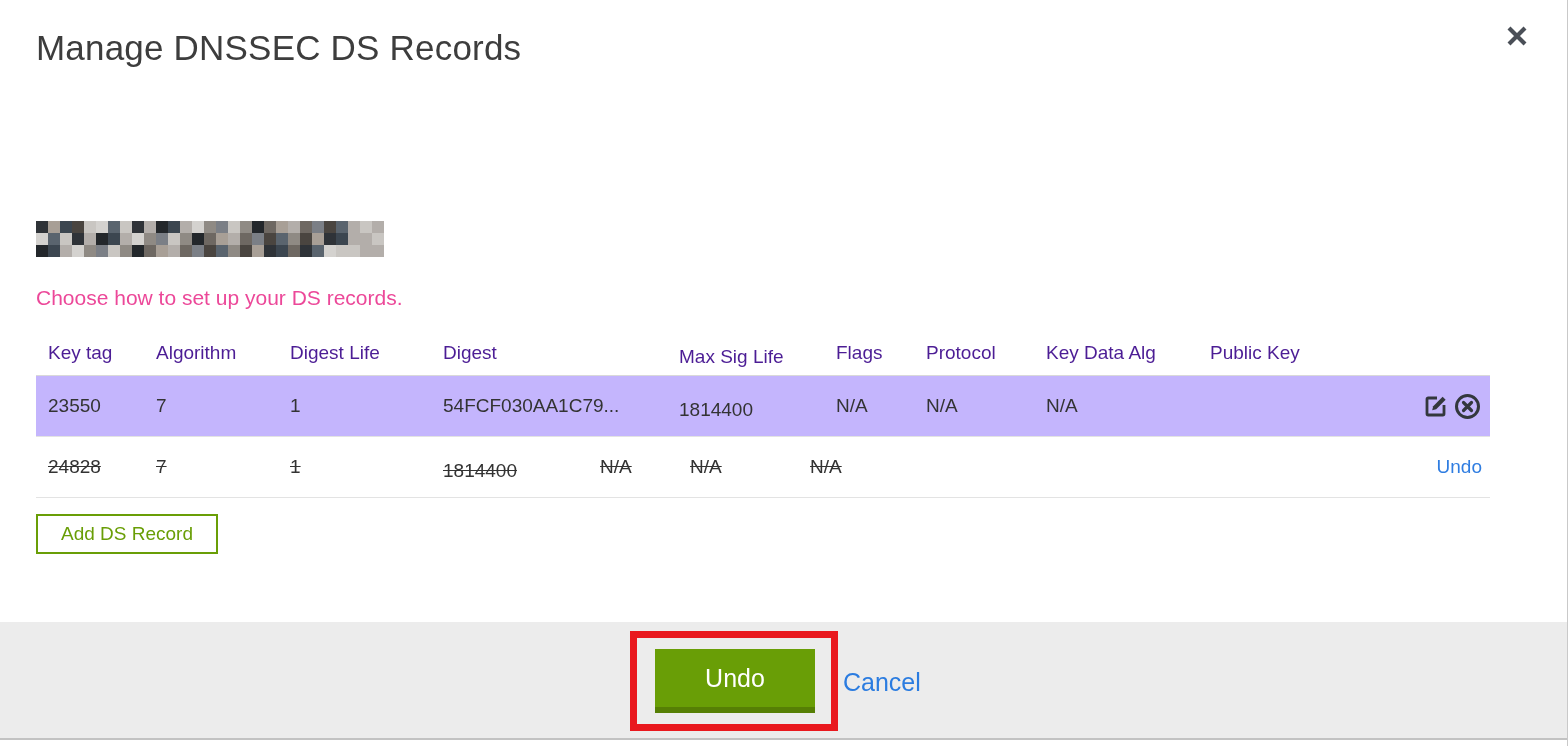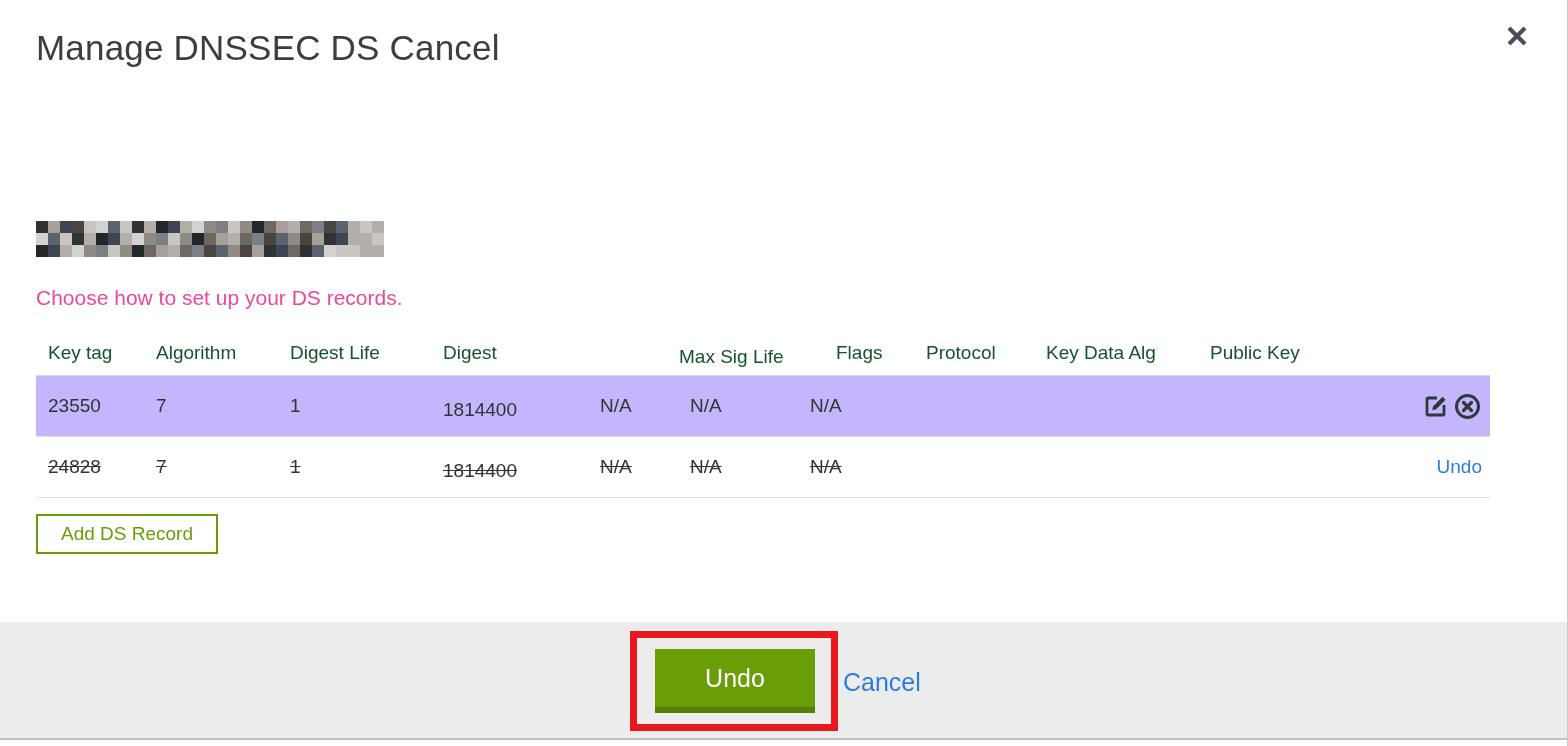--- a/index.html
+++ b/index.html
@@ -38,21 +38,21 @@
     position:absolute; left:36px; top:286px;
     font-size:21px; color:#ec4899;
   }
 
   
   .ds-table {
     position:absolute; left:36px; top:330px; width:1454px;
     font-size:19px;
   }
   .thead, .tr { display:flex; align-items:center; }
-  .thead { height:46px; border-bottom:1px solid #d9d9d9; color:#14532d; }
+  .thead { height:46px; border-bottom:1px solid #d9d9d9; color:#4c1d95; }
   .tr { height:61px; border-bottom:1px solid #e3e3e3; }
   .tr.shaded { background:#c4b5fd; }
   .th, .td { flex:0 0 auto; white-space:nowrap; overflow:hidden; }
   .c0 { width:120px; padding-left:12px; }
   .c1 { width:134px; }
   .c2 { width:153px; }
   .c3 { width:236px; }
   .c4 { width:157px;margin-top:8px; }
   .c5 { width:90px; }
   .c6 { width:120px; }
@@ -93,21 +93,21 @@
   .annotation-rect {
     position:absolute; left:630px; top:631px;
     width:208px; height:100px;
     border:7px solid #e9181e;
     pointer-events:none;
   }
 </style>
 </head>
 <body>
 
-<h1 class="modal-title">Manage DNSSEC DS Cancel</h1>
+<h1 class="modal-title">Manage DNSSEC DS Records</h1>
 
 <div class="close-btn">
   <svg width="26" height="26" viewBox="0 0 26 26">
     <path d="M5 5 L21 21 M21 5 L5 21" stroke="#4a4f57" stroke-width="4.2" stroke-linecap="butt" fill="none"></path>
   </svg>
 </div>
 
 <div class="redacted">
     <div class="px" style="background: rgb(47, 51, 56);"></div>
     <div class="px" style="background: rgb(168, 159, 150);"></div>
@@ -211,20 +211,21 @@
     <div class="th c6">Protocol</div>
     <div class="th c7">Key Data Alg</div>
     <div class="th c8">Public Key</div>
     <div class="th actions"></div>
   </div>
   <div id="table-body">
       <div class="tr shaded">
         <div class="td c0"><span class="cellv">23550</span></div>
         <div class="td c1"><span class="cellv">7</span></div>
         <div class="td c2"><span class="cellv">1</span></div>
+        <div class="td c3"><span class="cellv">54FCF030AA1C79...</span></div>
         <div class="td c4"><span class="cellv">1814400</span></div>
         <div class="td c5"><span class="cellv">N/A</span></div>
         <div class="td c6"><span class="cellv">N/A</span></div>
         <div class="td c7"><span class="cellv">N/A</span></div>
         <div class="td c8"><span class="cellv"></span></div>
         <div class="td actions">
           <span class="icon-btn">
             <svg width="28" height="28" viewBox="0 0 28 28">
               <path d="M15 6 H6.2 C5.5 6 5 6.5 5 7.2 V21.8 C5 22.5 5.5 23 6.2 23 H20.8 C21.5 23 22 22.5 22 21.8 V13" fill="none" stroke="#33373d" stroke-width="2.8"></path>
               <path d="M10.2 18.2 l1-4 L20.6 4.8 l3 3 -9.4 9.4 z" fill="#33373d"></path>

